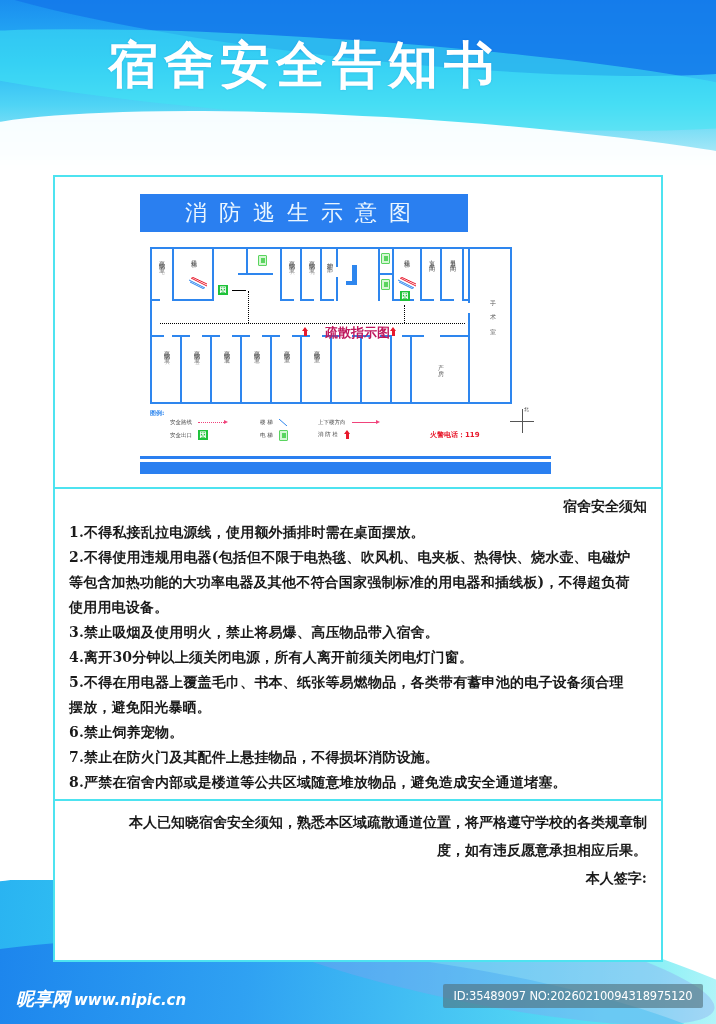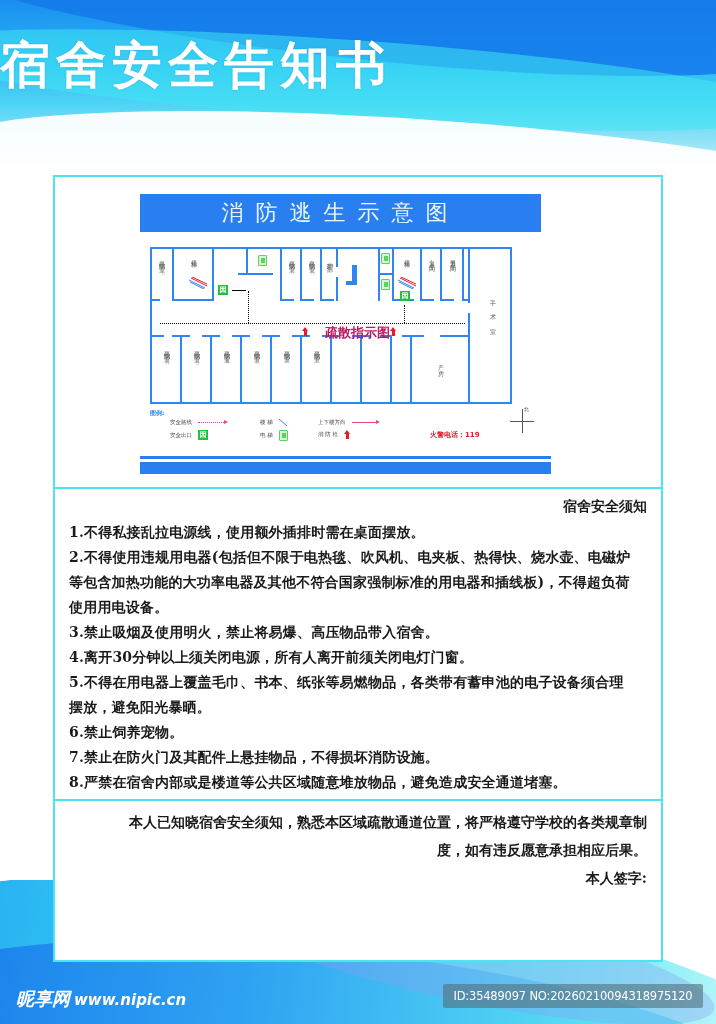--- a/index.html
+++ b/index.html
@@ -41,38 +41,38 @@
     background: linear-gradient(90deg, #1374ea 0%, #2e9cf2 40%, #55dff4 80%);
     border-radius: 50%; transform: rotate(6deg); opacity: .9;
   }
   .bg-bottom .b3 {
     position: absolute; left: 200px; top: 30px; width: 520px; height: 90px;
     background: #8a9ef0; border-radius: 50%; transform: rotate(12deg); opacity: .35;
   }
 
   
   .main-title {
-    position: absolute; left: 0; top: 32px; width: 608px; text-align: left;
+    position: absolute; left: 0; top: 32px; width: 608px; text-align: center;
     font-family: "DejaVu Sans", "Liberation Sans", sans-serif;
     font-size: 50px; font-weight: bold; color: #ffffff; letter-spacing: 6px;
     text-shadow: 0 0 2px rgba(0,80,180,.25);
   }
 
   
   .frame {
     position: absolute; left: 53px; top: 175px; width: 610px; height: 787px;
     border: 2px solid #4de3f0; background: #ffffff;
   }
   .section-divider {
     position: absolute; left: 0; width: 606px; height: 2px; background: #4de3f0;
   }
 
   
   .map-banner {
-    position: absolute; left: 85px; top: 17px; width: 401px; height: 38px;
+    position: absolute; left: 85px; top: 17px; width: 328px; height: 38px;
     background: #2a7ff0; color: #eaf6ff;
     font-family: "DejaVu Serif", serif; font-size: 22px; letter-spacing: 12px;
     text-align: center; line-height: 38px;
   }
   .floor-plan {
     position: absolute; left: 95px; top: 70px; width: 370px; height: 175px;
   }
   .wall { position: absolute; background: #2e86ee; }
   .room-label {
     position: absolute; font-family: "DejaVu Sans", sans-serif;

